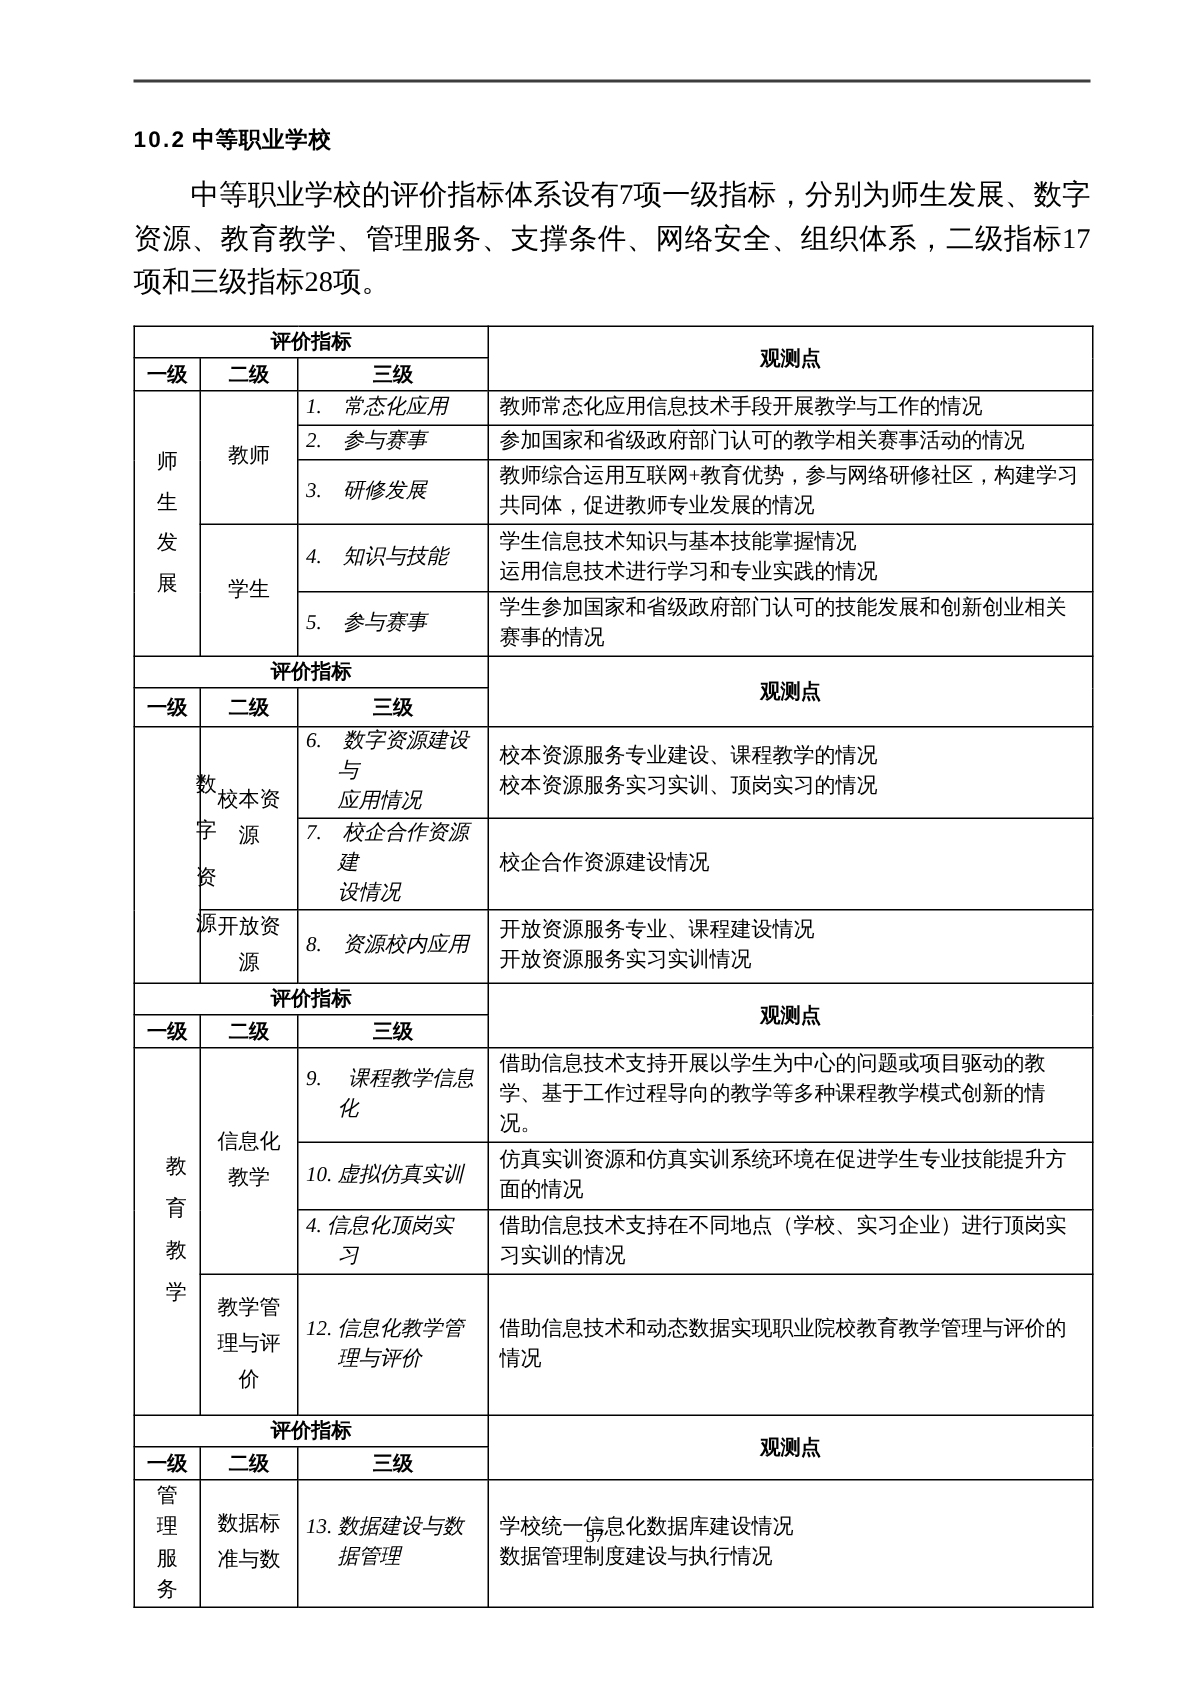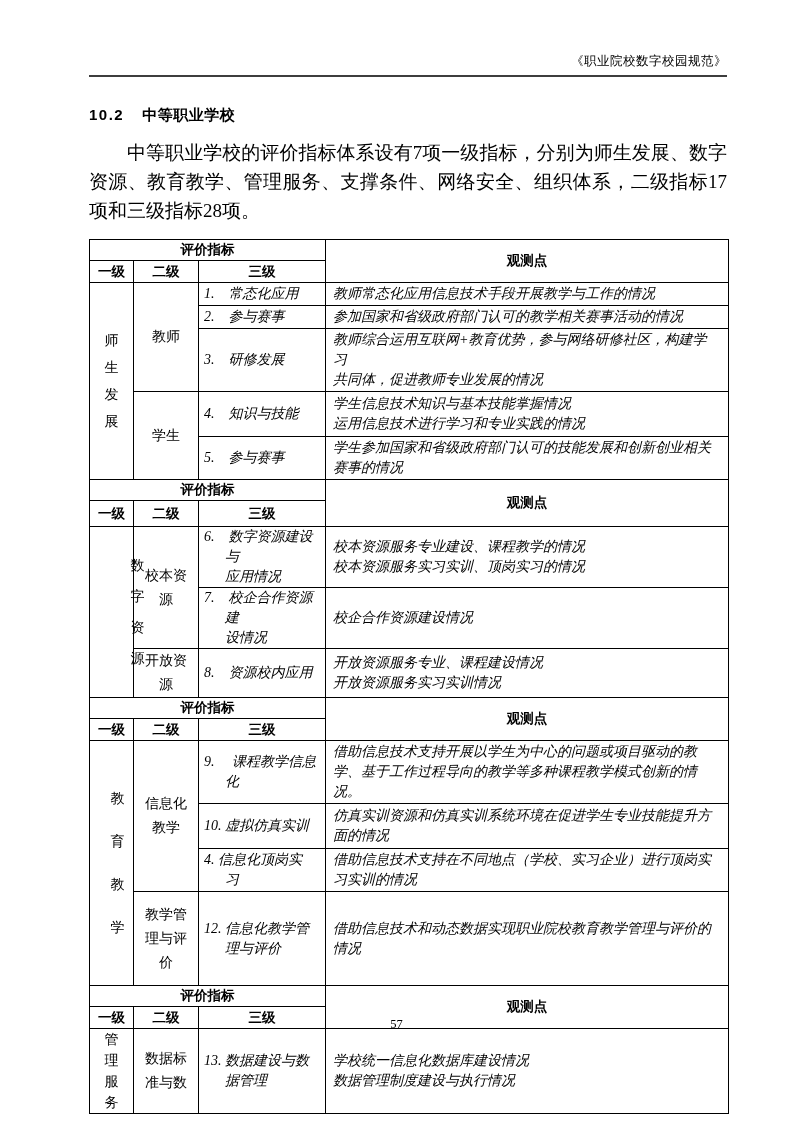--- a/index.html
+++ b/index.html
@@ -20,21 +20,21 @@
   }
   .rule { border: 0; border-top: 2px solid #3d3d3d; height: 0; }
 
   h2.sec-heading {
     margin-top: 29px;
     font-family: "Liberation Sans", "DejaVu Sans", sans-serif;
     font-size: 15px;
     font-weight: bold;
     letter-spacing: .5px;
   }
-  h2.sec-heading .num { letter-spacing: 1.5px; margin-right: 18px; font-weight: bold; }
+  h2.sec-heading .num { letter-spacing: 1.5px; margin-right: 4px; font-weight: bold; }
 
   p.intro {
     margin-top: 13px;
     font-size: 19px;
     line-height: 29px;
     text-align: justify;
     text-indent: 2em;
   }
 
   table.eval {
@@ -58,58 +58,54 @@
   td.c1 { text-align: center; }
   .vtext {
     display: inline-block;
     width: 15px;
     word-break: break-all;
     text-align: center;
     vertical-align: middle;
   }
   .v-a { line-height: 27px; }
   .v-b { line-height: 31px; margin-left: 40px; }
-  .v-c { line-height: 43px; margin-left: 12px; }
+  .v-c { line-height: 28px; margin-left: 12px; }
   .v-d { line-height: 21px; }
   td.c2 {
     text-align: center;
     padding: 0 10px;
     line-height: 24px;
   }
   td.c3 {
     text-align: left;
     white-space: pre-line;
     padding: 0 3px 0 26px;
     text-indent: -21px;
     line-height: 20px;
     font-style: italic;
   }
   td.c4 {
     text-align: left;
     white-space: pre-line;
     padding: 1px 8px 1px 7px;
     line-height: 20px;
-    font-style: italic;
   }
   .footer {
     position: absolute;
     left: 0; right: 0;
     top: 1017px;
     text-align: center;
     font-size: 12.5px;
   }
 </style>
 </head>
 <body>
 
 <div class="page">
 
-  <div class="doc-header">
-    <span>《职业院校数字校园规范》</span>
-  </div>
   <hr class="rule">
 
   <h2 class="sec-heading"><span class="num">10.2</span><span>中等职业学校</span></h2>
 
   <p class="intro">中等职业学校的评价指标体系设有7项一级指标，分别为师生发展、数字资源、教育教学、管理服务、支撑条件、网络安全、组织体系，二级指标17项和三级指标28项。</p>
 
   <table class="eval">
     <colgroup>
       <col style="width:44px">
         <col style="width:65px">

